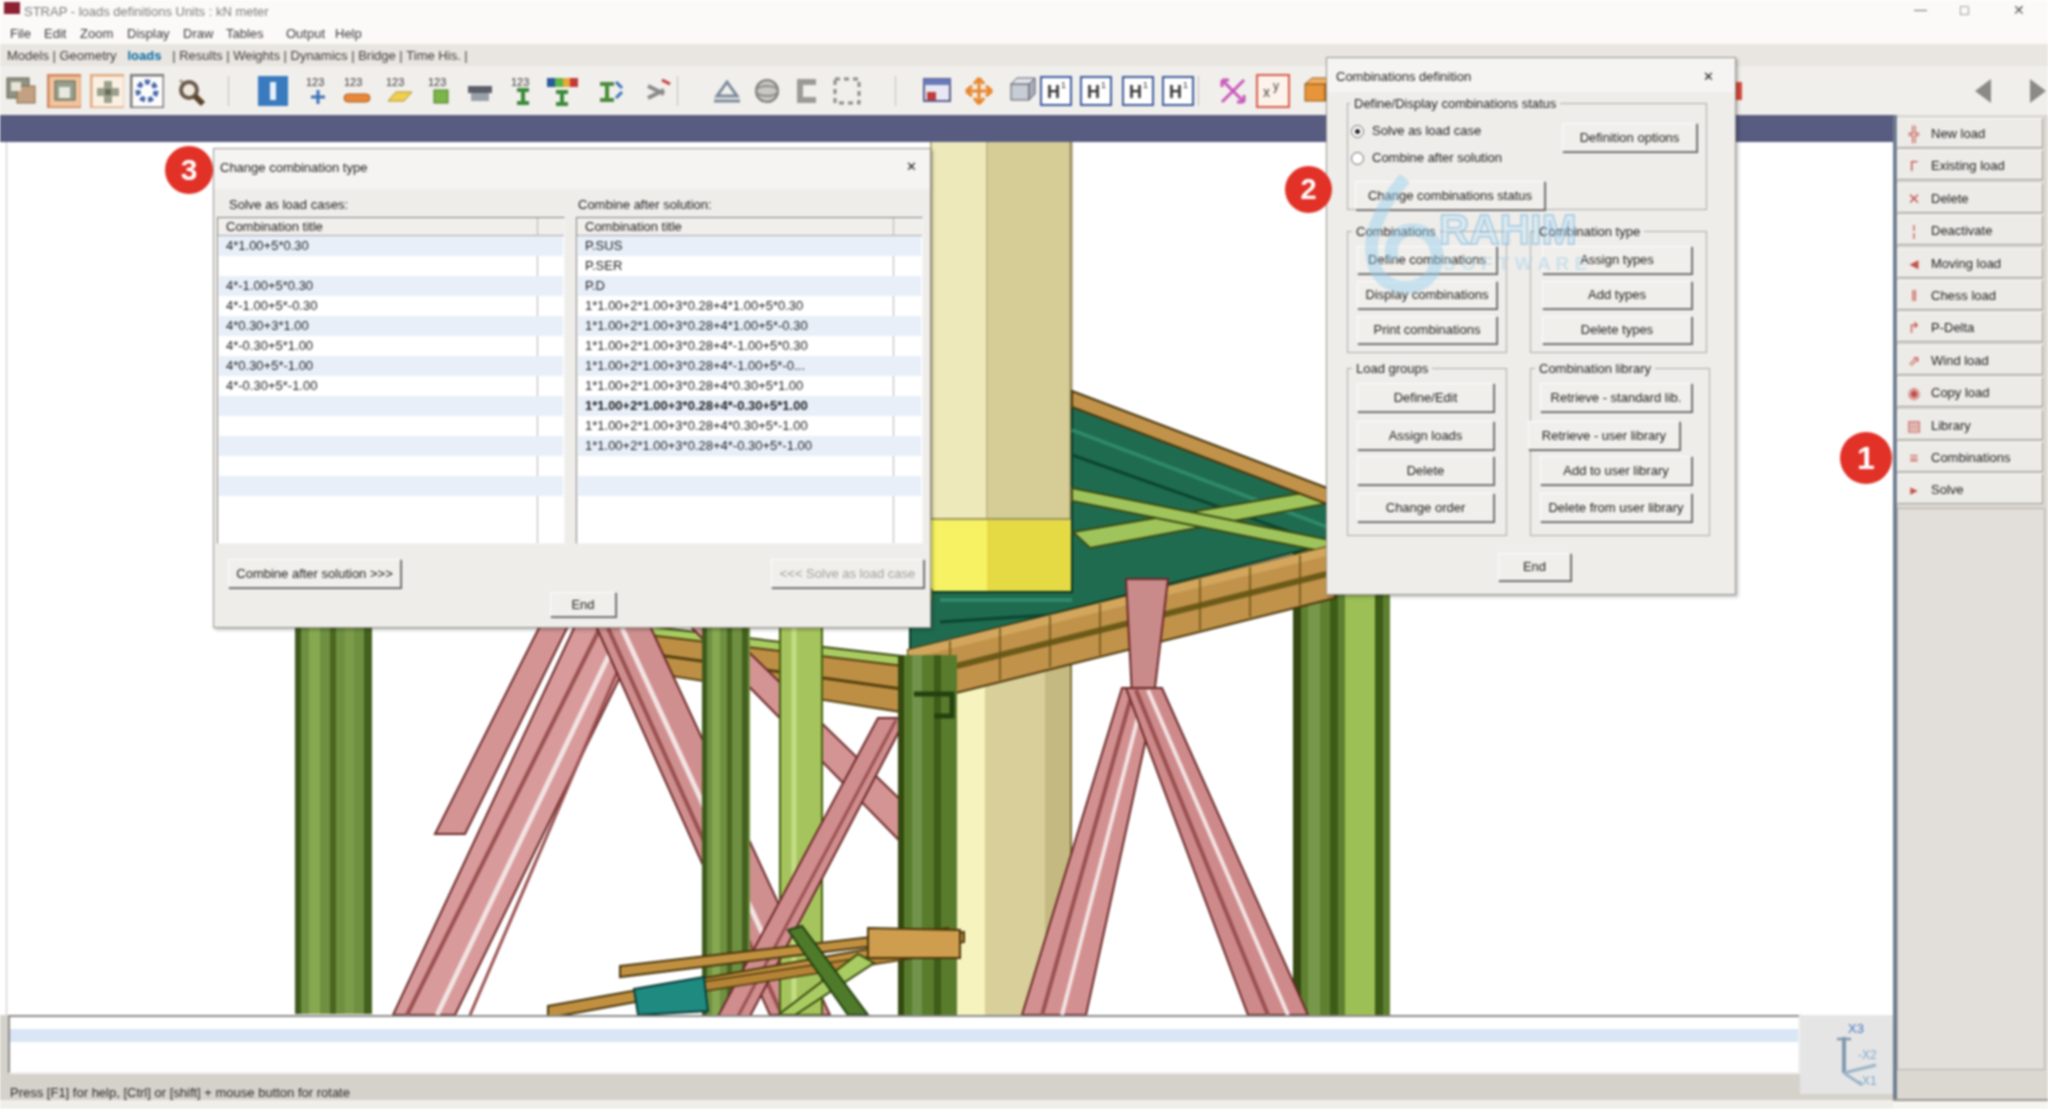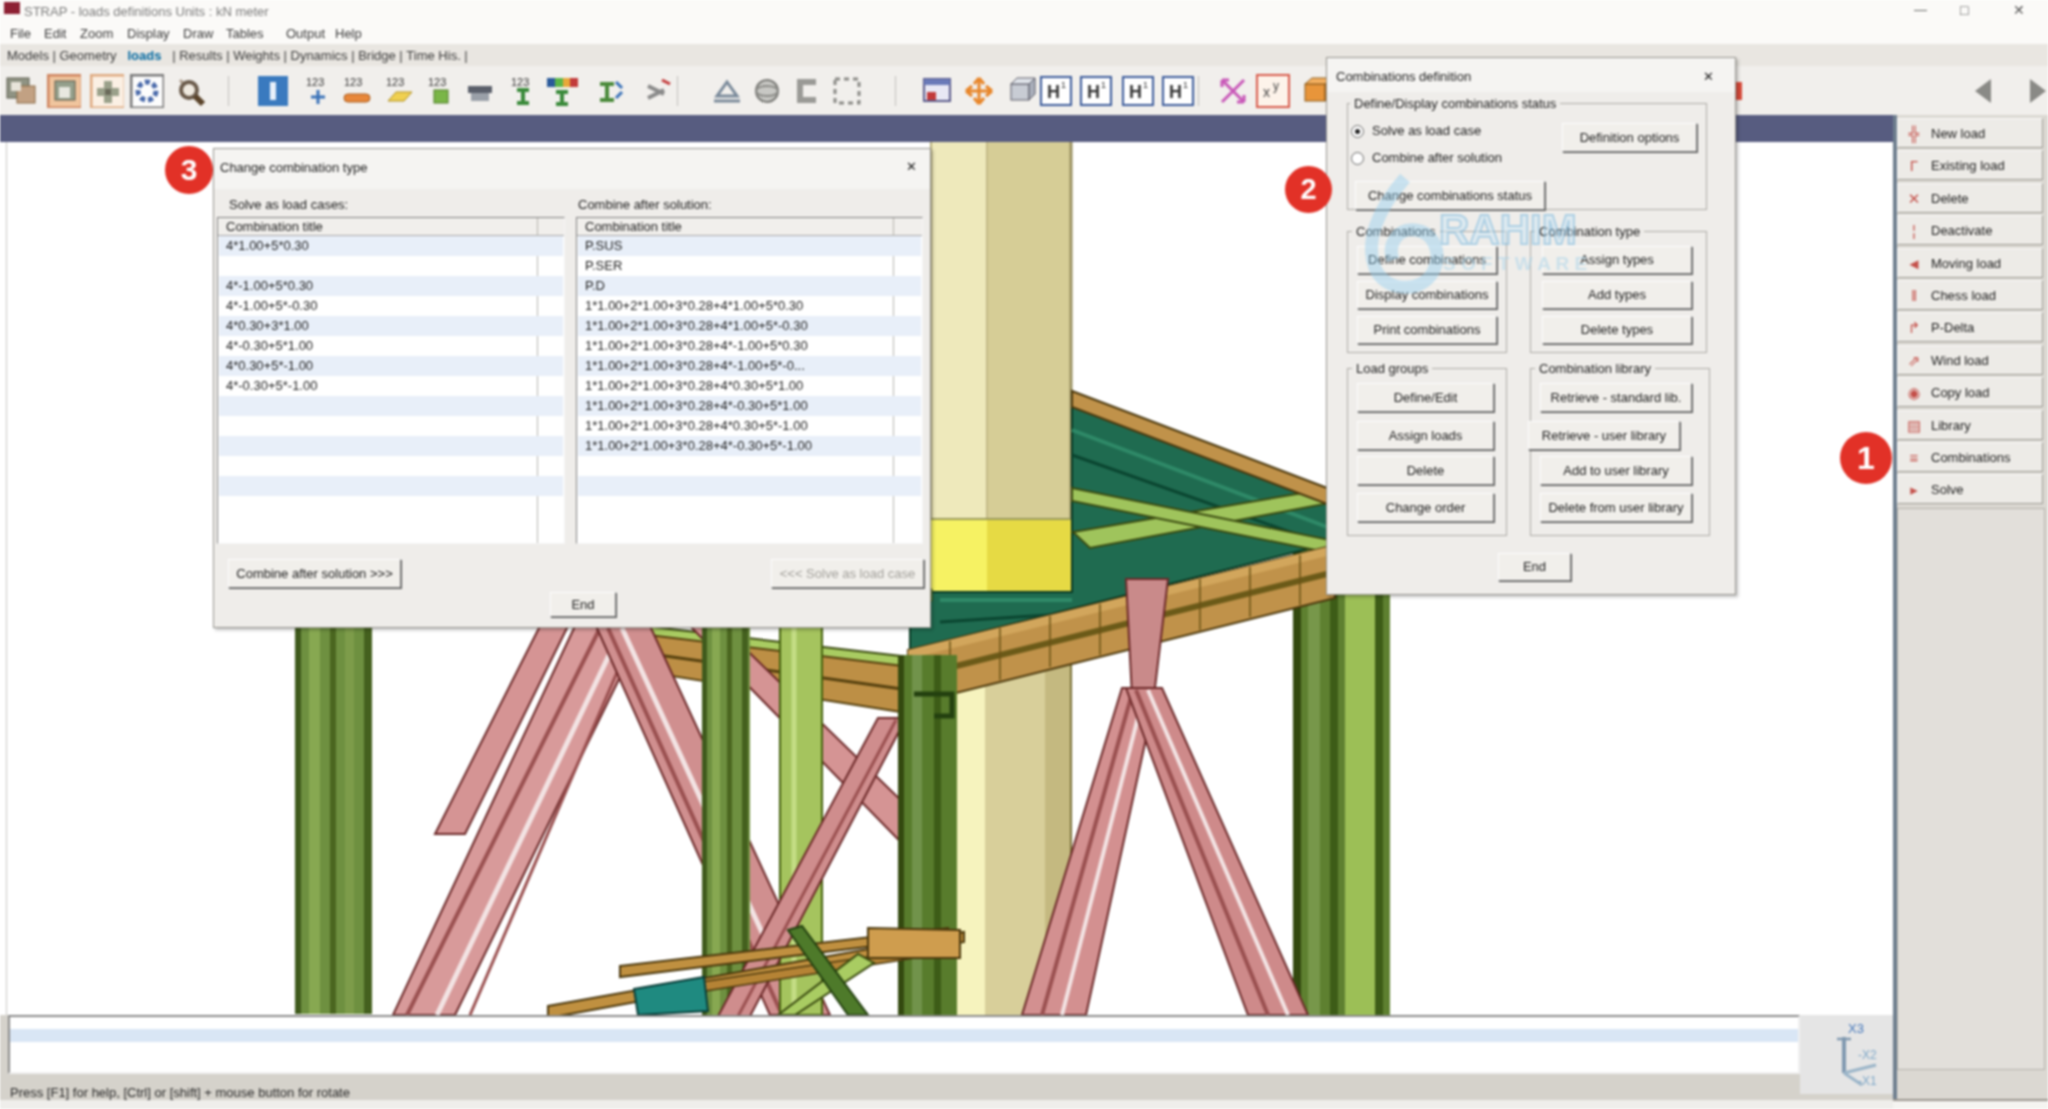--- a/index.html
+++ b/index.html
@@ -346,21 +346,21 @@
       <div class="abs" style="right:28px;top:0;width:1px;height:325px;background:#b5b3ae;"></div>
       <div id="l2">
           <div class="row rb" style="top:18px;">P.SUS</div>
           <div class="row " style="top:38px;">P.SER</div>
           <div class="row rb" style="top:58px;">P.D</div>
           <div class="row " style="top:78px;">1*1.00+2*1.00+3*0.28+4*1.00+5*0.30</div>
           <div class="row rb" style="top:98px;">1*1.00+2*1.00+3*0.28+4*1.00+5*-0.30</div>
           <div class="row " style="top:118px;">1*1.00+2*1.00+3*0.28+4*-1.00+5*0.30</div>
           <div class="row rb" style="top:138px;">1*1.00+2*1.00+3*0.28+4*-1.00+5*-0...</div>
           <div class="row " style="top:158px;">1*1.00+2*1.00+3*0.28+4*0.30+5*1.00</div>
-          <div class="row rb" style="top:178px;">1*1.00+2*1.00+3*0.28+4*-0.30+5*1.00</div>
+          <div class="row rb" style="top:178px;font-weight:bold;">1*1.00+2*1.00+3*0.28+4*-0.30+5*1.00</div>
           <div class="row " style="top:198px;">1*1.00+2*1.00+3*0.28+4*0.30+5*-1.00</div>
           <div class="row rb" style="top:218px;">1*1.00+2*1.00+3*0.28+4*-0.30+5*-1.00</div>
           <div class="row " style="top:238px;"></div>
           <div class="row rb" style="top:258px;"></div>
           <div class="row " style="top:278px;"></div>
         </div>
     </div>
     <div class="btn" style="left:14px;top:410px;width:171px;height:27px;">
         <span>Combine after solution &gt;&gt;&gt;</span>
       </div>

